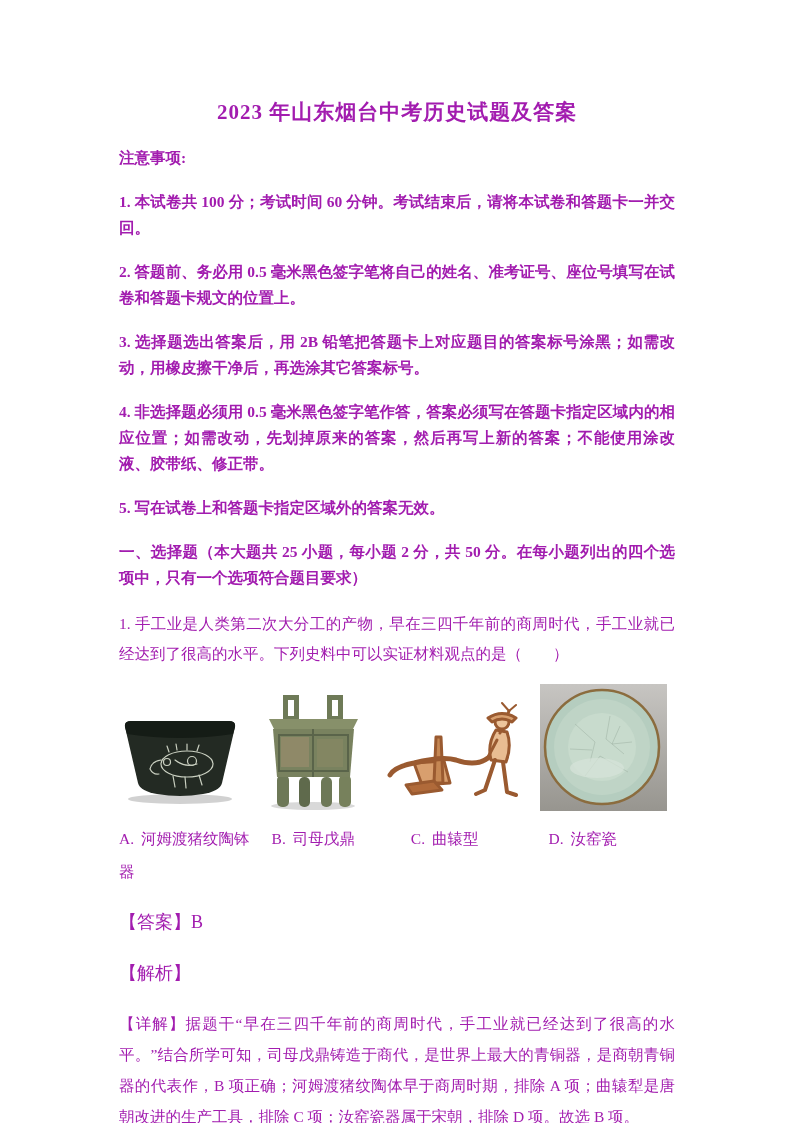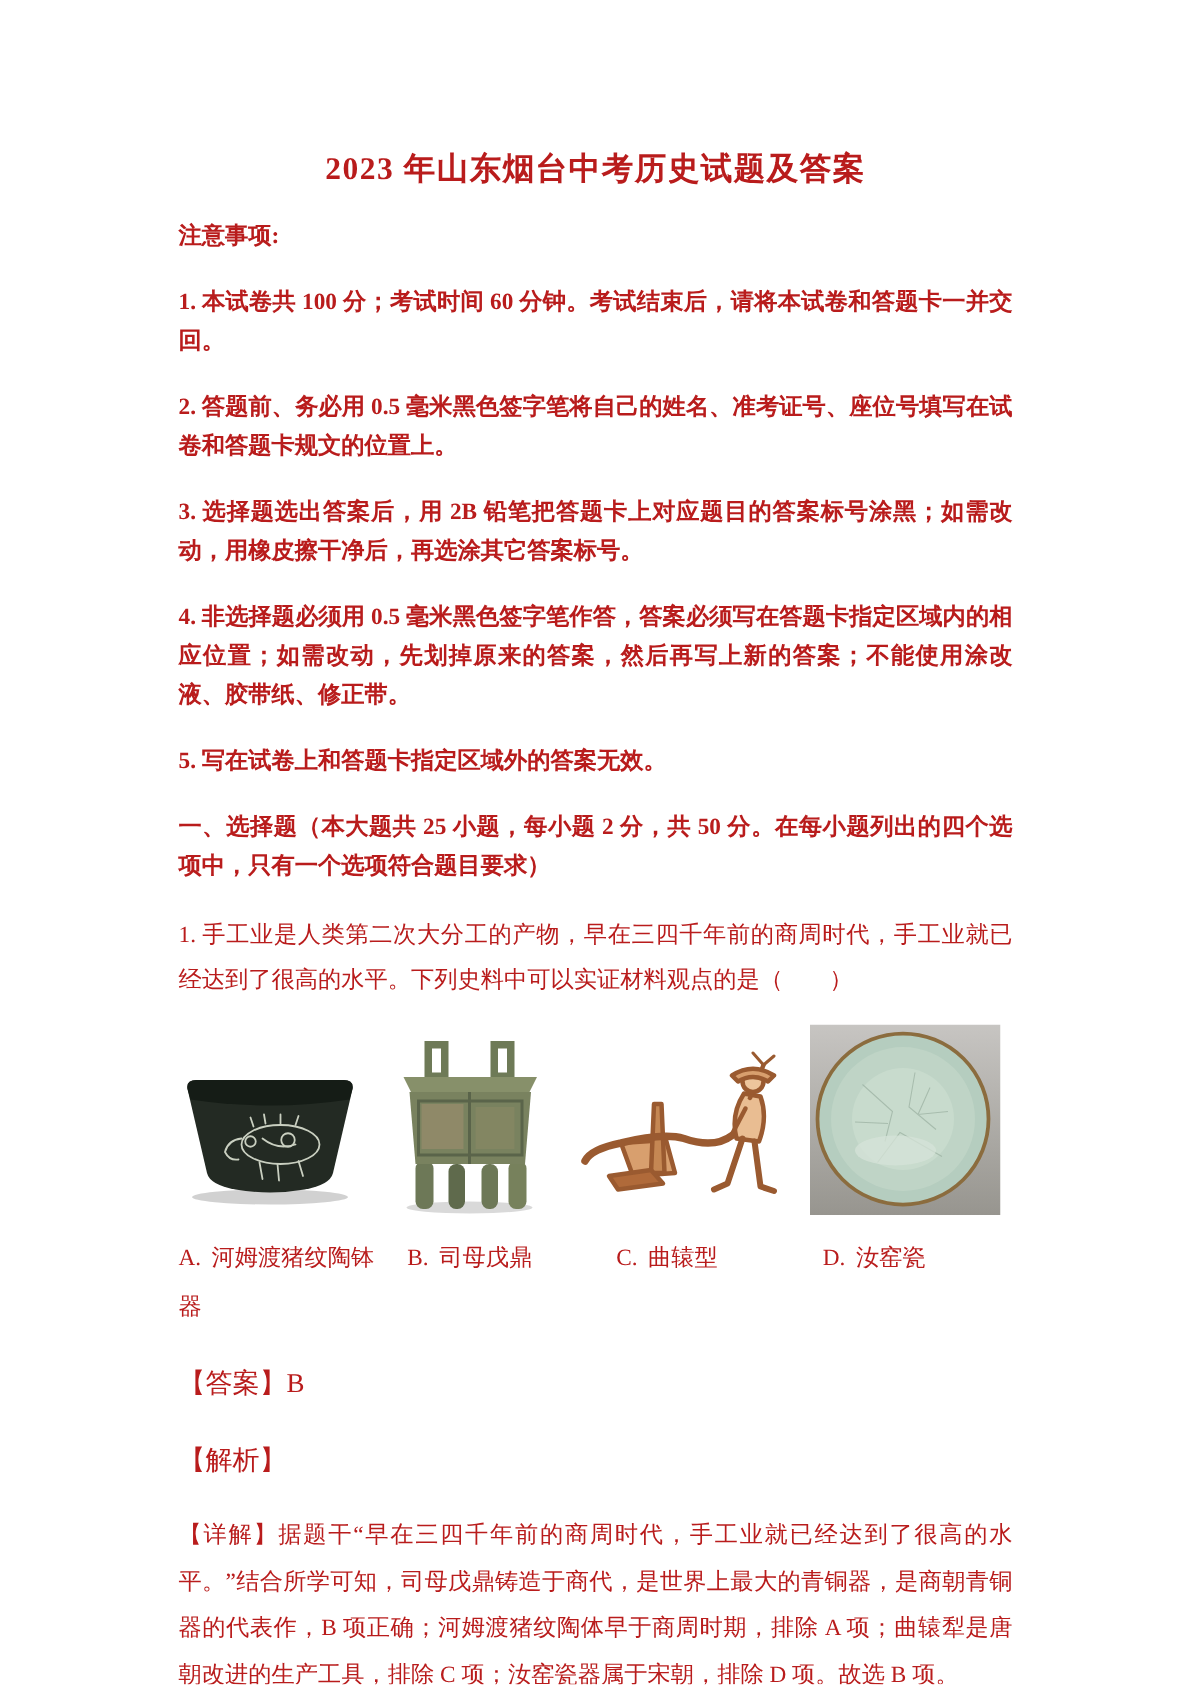--- a/index.html
+++ b/index.html
@@ -1,18 +1,18 @@
 <!DOCTYPE html>
 <html><head>
 <meta charset="utf-8">
 <style>
   * { box-sizing: border-box; }
   html, body { margin: 0; padding: 0; background: #ffffff; }
   .page {
-    width: 794px; height: 1123px; background: #ffffff; color: #b91c1c;
+    width: 794px; height: 1123px; background: #ffffff; color: #a21caf;
     font-family: "Liberation Serif", "DejaVu Serif", serif;
     position: relative; overflow: hidden;
   }
   .content { padding: 97px 101px 0 101px; }
   .title {
     font-size: 21px; font-weight: bold; text-align: center;
     margin: 0 0 10px 0; line-height: 30px; letter-spacing: 1px;
   }
   p { margin: 18px; }
   .notice-line {

